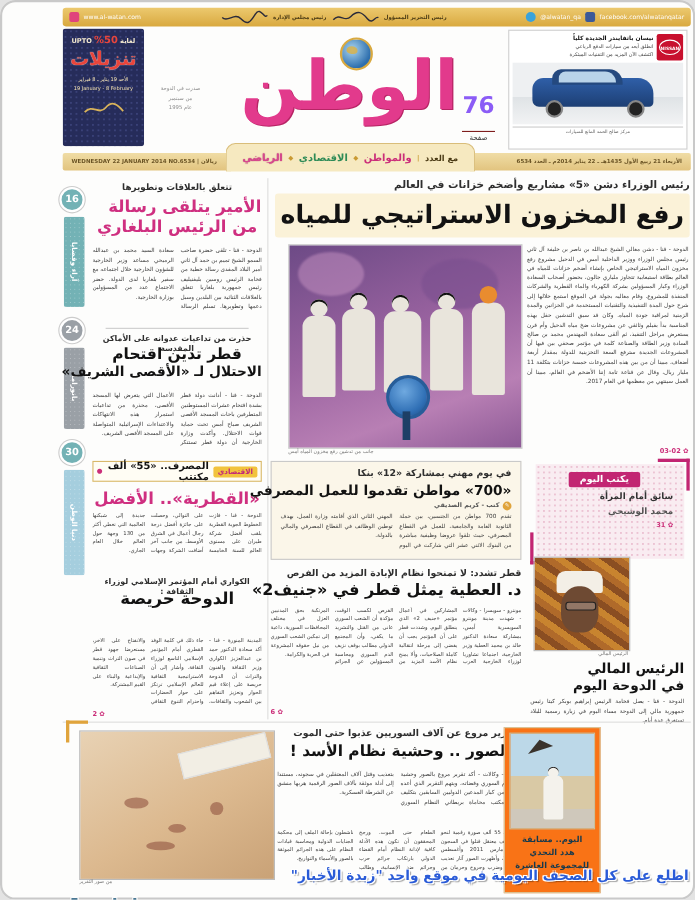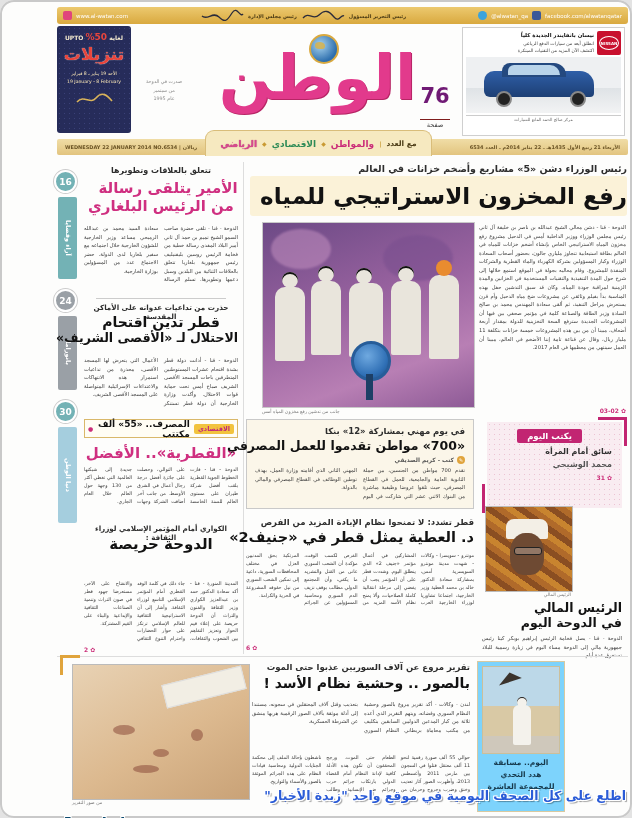--- a/index.html
+++ b/index.html
@@ -25,21 +25,21 @@
   .founded{left:136px;top:78px;width:56px;text-align:center;font-size:4.8px;color:#8a8a8a;line-height:1.8;}
   .logo-wrap{left:200px;top:36px;width:235px;height:100px;}
   .logo-title{position:absolute;right:0;top:2px;width:100%;text-align:center;font-size:62px;
     font-weight:900;color:#e23a8c;line-height:1.3;text-shadow:1px 1px 0 #b72565;}
   .globe{position:absolute;right:96px;top:-2px;width:26px;height:26px;border-radius:50%;
     background:radial-gradient(circle at 35% 35%,#a8d4ef,#2e6fae 70%);border:2.5px solid #d9a93f;z-index:3;}
   .globe:after{content:"";position:absolute;left:4px;top:6px;width:10px;height:7px;border-radius:50% 60% 40% 50%;background:#d7b24a;opacity:.85;}
   .logo-subtitle{position:absolute;right:18px;bottom:-8px;width:150px;text-align:center;
     font-size:9.5px;font-weight:900;color:#1a1a1a;}
   .pages{left:420px;top:86px;width:30px;text-align:center;}
-  .pages .num{font-size:21px;font-weight:900;color:#701a75;line-height:1;}
+  .pages .num{font-size:21px;font-weight:900;color:#8b5cf6;line-height:1;}
   .pages .lbl{font-size:6.5px;font-weight:normal;color:#333;border-top:1px solid #7f1d1d;margin-top:12px;padding-top:1px;}
   .nissan{left:462px;top:27px;width:163px;height:109px;border:1px solid #cfcfcf;background:#fff;
     box-sizing:border-box;padding:3px;}
   .nissan-top{display:flex;gap:3px;}
   .nissan-logo{width:24px;height:24px;background:#c8102e;border-radius:2px;color:#fff;display:flex;
     align-items:center;justify-content:center;font-size:4px;font-weight:bold;flex:0 0 auto;}
   .nissan-logo span{border:1px solid #fff;border-radius:50%;width:18px;height:12px;display:flex;align-items:center;justify-content:center;}
   .nissan-txt{font-size:4.6px;color:#444;text-align:right;line-height:1.6;}
   .nissan-txt .t1{font-weight:900;color:#111;font-size:5.4px;}
   .car-zone{position:relative;height:56px;background:linear-gradient(180deg,#eef0f2 55%,#dfe3e6 56%,#f2f3f4);margin-top:2px;overflow:hidden;}
@@ -69,21 +69,21 @@
   .kicker{font-weight:900;color:#2e2e2e;}
   .hl{font-weight:900;color:#121212;white-space:nowrap;}
   .hl-mag{color:#cf2f80;}
   .body-sm{font-size:5.2px;color:#3c3c3c;text-align:justify;line-height:1.65;}
   .endmark{color:#cb2e79;font-size:6px;font-weight:bold;}
   .vline{background:#ddd;width:1px;}
   .hline{background:#ddd;height:1px;}
   .sep-line{border-bottom:1px solid #ccc;}
   
   .main-hl-box{left:250px;top:176px;width:377px;height:40px;background:#fbf2d8;border-radius:3px;
-    display:flex;align-items:center;}
+    display:flex;align-items:center;justify-content:center;}
   
   .photo-main{left:262px;top:222px;width:211px;height:184px;overflow:hidden;border:1px solid #c9c9c9;
     background:linear-gradient(160deg,#6d4a86,#9a63a0 45%,#b87fb4 75%,#8d5a96);}
   .blob{position:absolute;border-radius:50%;filter:blur(1px);}
   .fig{position:absolute;width:30px;height:74px;background:#e9e5dc;border-radius:10px 10px 2px 2px;}
   .fig:before{content:"";position:absolute;left:7px;top:-15px;width:16px;height:16px;border-radius:50%;background:#e9e5dc;box-shadow:0 2px 0 #111 inset;}
   .fig.helmet:before{background:#e98c2f;box-shadow:none;}
   .valve{position:absolute;left:88px;top:118px;width:34px;height:34px;border-radius:50%;
     background:radial-gradient(circle at 40% 35%,#6fa9e0,#2f6fb5 65%,#1d4a80);border:3px solid #275d99;}
   .valve:after{content:"";position:absolute;left:12px;top:30px;width:7px;height:26px;background:#1d3f66;}
@@ -102,21 +102,21 @@
     border-bottom:3px solid #c22572;border-left:3px solid #c22572;}
   .writer-pill{display:inline-block;background:#c22572;color:#fff;font-size:8.5px;font-weight:900;
     padding:2px 10px;border-radius:2px;margin:7px 10px 4px 0;}
   
   .mali-photo{left:485px;top:506px;width:86px;height:84px;border:1px solid #bbb;overflow:hidden;
     background:repeating-linear-gradient(35deg,#b06a2a 0 6px,#c8842f 6px 12px,#8a4e22 12px 18px);}
   .mali-face{position:absolute;left:24px;top:26px;width:34px;height:42px;border-radius:45% 45% 40% 40%;background:#6e4a33;}
   .mali-cap{position:absolute;left:20px;top:12px;width:42px;height:20px;border-radius:8px 8px 2px 2px;background:#f3efe6;}
   .mali-glasses{position:absolute;left:28px;top:40px;width:26px;height:6px;border:1px solid #222;border-radius:3px;background:rgba(255,255,255,.25);}
   
-  .falcon-box{left:477px;top:661px;width:88px;height:151px;border:1px solid #d8c9a0;background:#7dd3fc;
+  .falcon-box{left:458px;top:661px;width:88px;height:151px;border:1px solid #d8c9a0;background:#f97316;
     box-sizing:border-box;padding:4px;}
   .falcon-photo{position:relative;height:86px;overflow:hidden;border:1px solid #cbbf9b;
     background:linear-gradient(180deg,#bcd8e8 0 45%,#d9c9a5 45% 80%,#cfc8bb 80%);}
   .falcon-man{position:absolute;left:30px;top:38px;width:18px;height:40px;background:#f4f2ec;border-radius:6px 6px 2px 2px;}
   .falcon-man:before{content:"";position:absolute;left:4px;top:-8px;width:10px;height:10px;border-radius:50%;background:#f4f2ec;box-shadow:0 1px 0 #222 inset;}
   .falcon-bird{position:absolute;left:14px;top:6px;width:0;height:0;border-left:14px solid transparent;
     border-right:10px solid transparent;border-bottom:9px solid #3a332c;transform:rotate(-18deg);}
   .falcon-cap{font-size:7.5px;font-weight:900;color:#173a4d;text-align:center;line-height:1.6;margin-top:3px;}
   
   .assad-img{left:72px;top:664px;width:176px;height:134px;border:1px solid #bbb;overflow:hidden;

